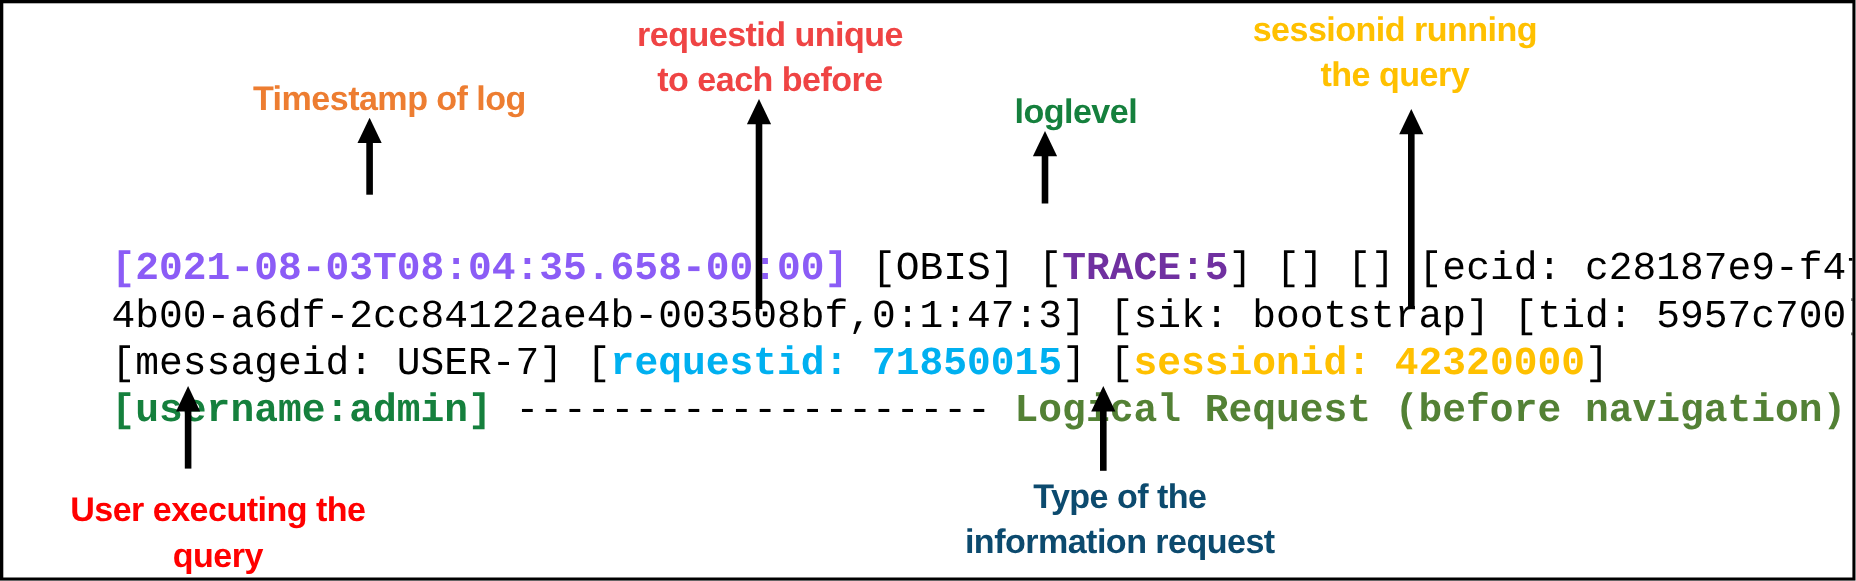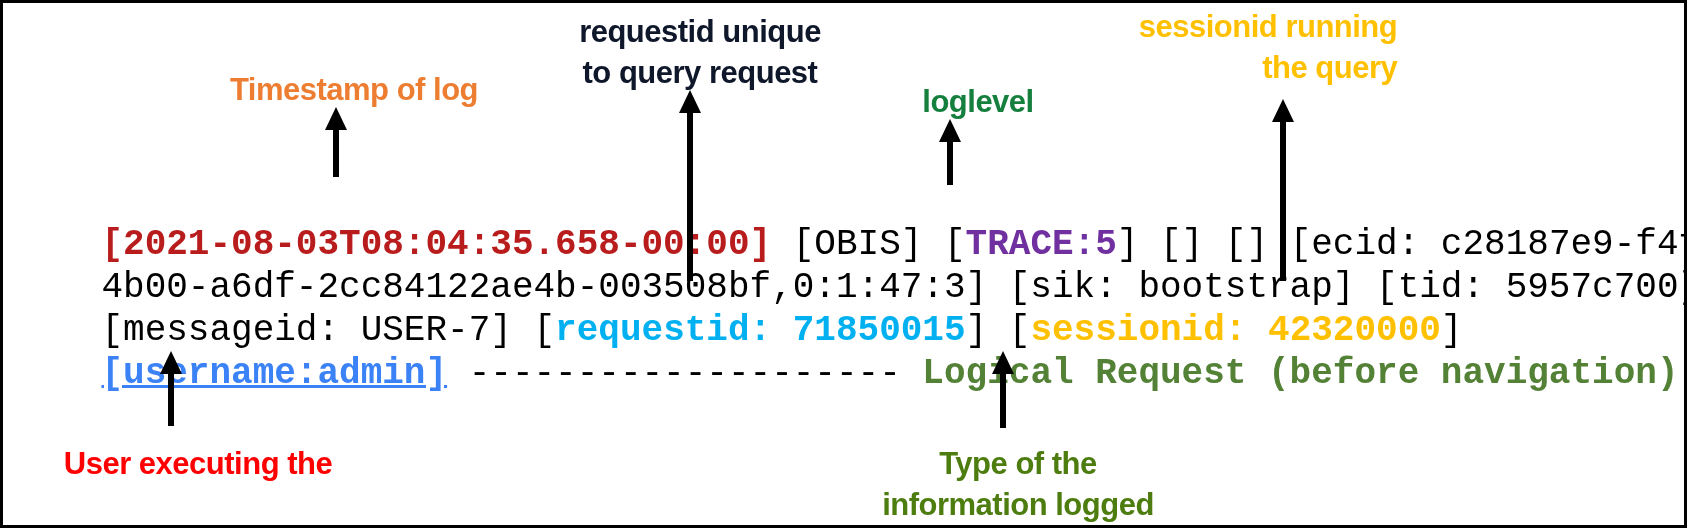--- a/index.html
+++ b/index.html
@@ -63,41 +63,42 @@
 </style>
 </head>
 <body>
 
 <div class="canvas">
 
   <div class="note" style="left: 351px; top: 66px; color: rgb(237, 125, 49);">
     <div>Timestamp of log</div>
   </div>
 
-  <div class="note" style="left: 697px; top: 8px; color: #0f172a;">
+  <div class="note" style="left: 697px; top: 8px; color: #ef4444;">
     <div>requestid unique</div>
-    <div>to query request</div>
+    <div>to each before</div>
   </div>
 
   <div class="note" style="left: 975px; top: 78px; color: #15803d;">
     <div>loglevel</div>
   </div>
 
-  <div class="note" style="left: 1265px; top: 3px; color: rgb(255, 192, 0); text-align: right;">
+  <div class="note" style="left: 1265px; top: 3px; color: rgb(255, 192, 0);">
     <div>sessionid running</div>
     <div>the query</div>
   </div>
 
   <div class="note" style="left: 195px; top: 440px; color: rgb(255, 0, 0);">
     <div>User executing the</div>
+    <div>query</div>
   </div>
 
-  <div class="note" style="left: 1015px; top: 440px; color: #4d7c0f;">
+  <div class="note" style="left: 1015px; top: 428px; color: #0c4a6e;">
     <div>Type of the</div>
-    <div>information logged</div>
+    <div>information request</div>
   </div>
 
   <div class="arrow" style="left:333px;top:104px;height:70px;">
     <div class="head"></div>
     <div class="shaft"></div>
   </div>
 
   <div class="arrow" style="left:687px;top:87px;height:191px;">
     <div class="head"></div>
     <div class="shaft"></div>
@@ -117,28 +118,28 @@
     <div class="head"></div>
     <div class="shaft"></div>
   </div>
 
   <div class="arrow" style="left:1000px;top:348px;height:77px;">
     <div class="head"></div>
     <div class="shaft"></div>
   </div>
 
   <div class="log-line" style="top:177px;">
-    <span class="seg-colored" style="color: #b91c1c; margin-top: 16px;">[2021-08-03T08:04:35.658-00:00]</span><span> [OBIS] [</span><span class="seg-colored" style="color: rgb(112, 48, 160); margin-top: 11px;">TRACE:5</span><span>] [] [] [ecid: c28187e9-f4fb-</span>
+    <span class="seg-colored" style="color: #8b5cf6; margin-top: 16px;">[2021-08-03T08:04:35.658-00:00]</span><span> [OBIS] [</span><span class="seg-colored" style="color: rgb(112, 48, 160); margin-top: 11px;">TRACE:5</span><span>] [] [] [ecid: c28187e9-f4fb-</span>
   </div>
 
   <div class="log-line" style="top:220px;">
     <span>4b00-a6df-2cc84122ae4b-003508bf,0:1:47:3] [sik: bootstrap] [tid: 5957c700]</span>
   </div>
 
   <div class="log-line" style="top:263px;">
     <span>[messageid: USER-7] [</span><span class="seg-colored" style="color: rgb(0, 176, 240);">requestid: 71850015</span><span>] [</span><span class="seg-colored" style="color: rgb(255, 192, 0);">sessionid: 42320000</span><span>]</span>
   </div>
 
   <div class="log-line" style="top:306px;">
-    <span class="seg-colored" style="color: #3b82f6; text-decoration: underline;">[username:admin]</span><span> -------------------- </span><span class="seg-colored" style="color: rgb(83, 129, 53);">Logical Request (before navigation):</span>
+    <span class="seg-colored" style="color: #15803d;">[username:admin]</span><span> -------------------- </span><span class="seg-colored" style="color: rgb(83, 129, 53);">Logical Request (before navigation):</span>
   </div>
 
 </div>
 
 </body></html>

